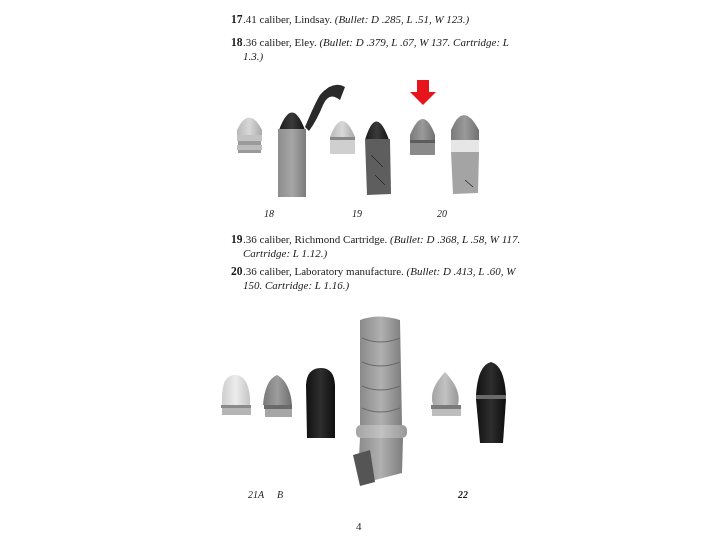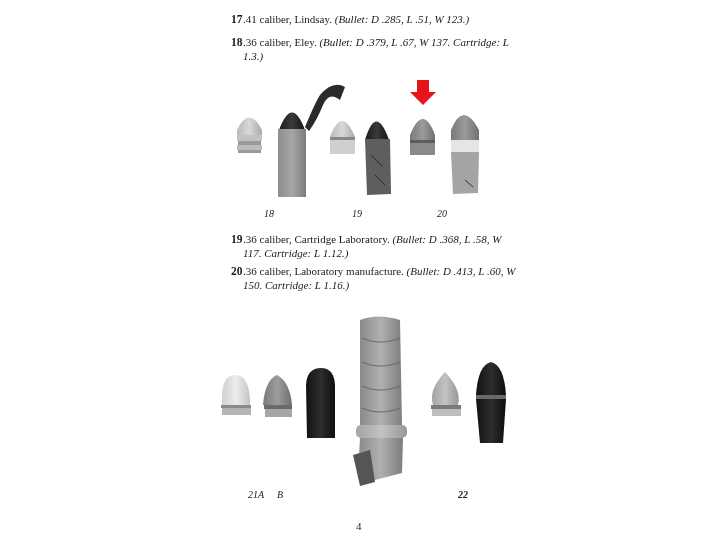--- a/index.html
+++ b/index.html
@@ -104,21 +104,21 @@
     </g>
   </svg>
 </div>
 <span class="label" style="left:264px; top:208px;">18</span>
 <span class="label" style="left:352px; top:208px;">19</span>
 <span class="label" style="left:437px; top:208px;">20</span>
 
 <div class="entry" style="top:232px;">
   <span class="num">19</span>
   <span class="text">
-    <span class="desc">.36 caliber, Cartridge Laboratory.</span>
+    <span class="desc">.36 caliber, Richmond Cartridge.</span>
     <span class="spec">(Bullet: D .368, L .58, W 117.  Cartridge: L 1.12.)</span>
   </span>
 </div>
 
 <div class="entry" style="top:264px;">
   <span class="num">20</span>
   <span class="text">
     <span class="desc">.36 caliber, Laboratory manufacture.</span>
     <span class="spec">(Bullet: D .413, L .60, W 150.  Cartridge: L 1.16.)</span>
   </span>

